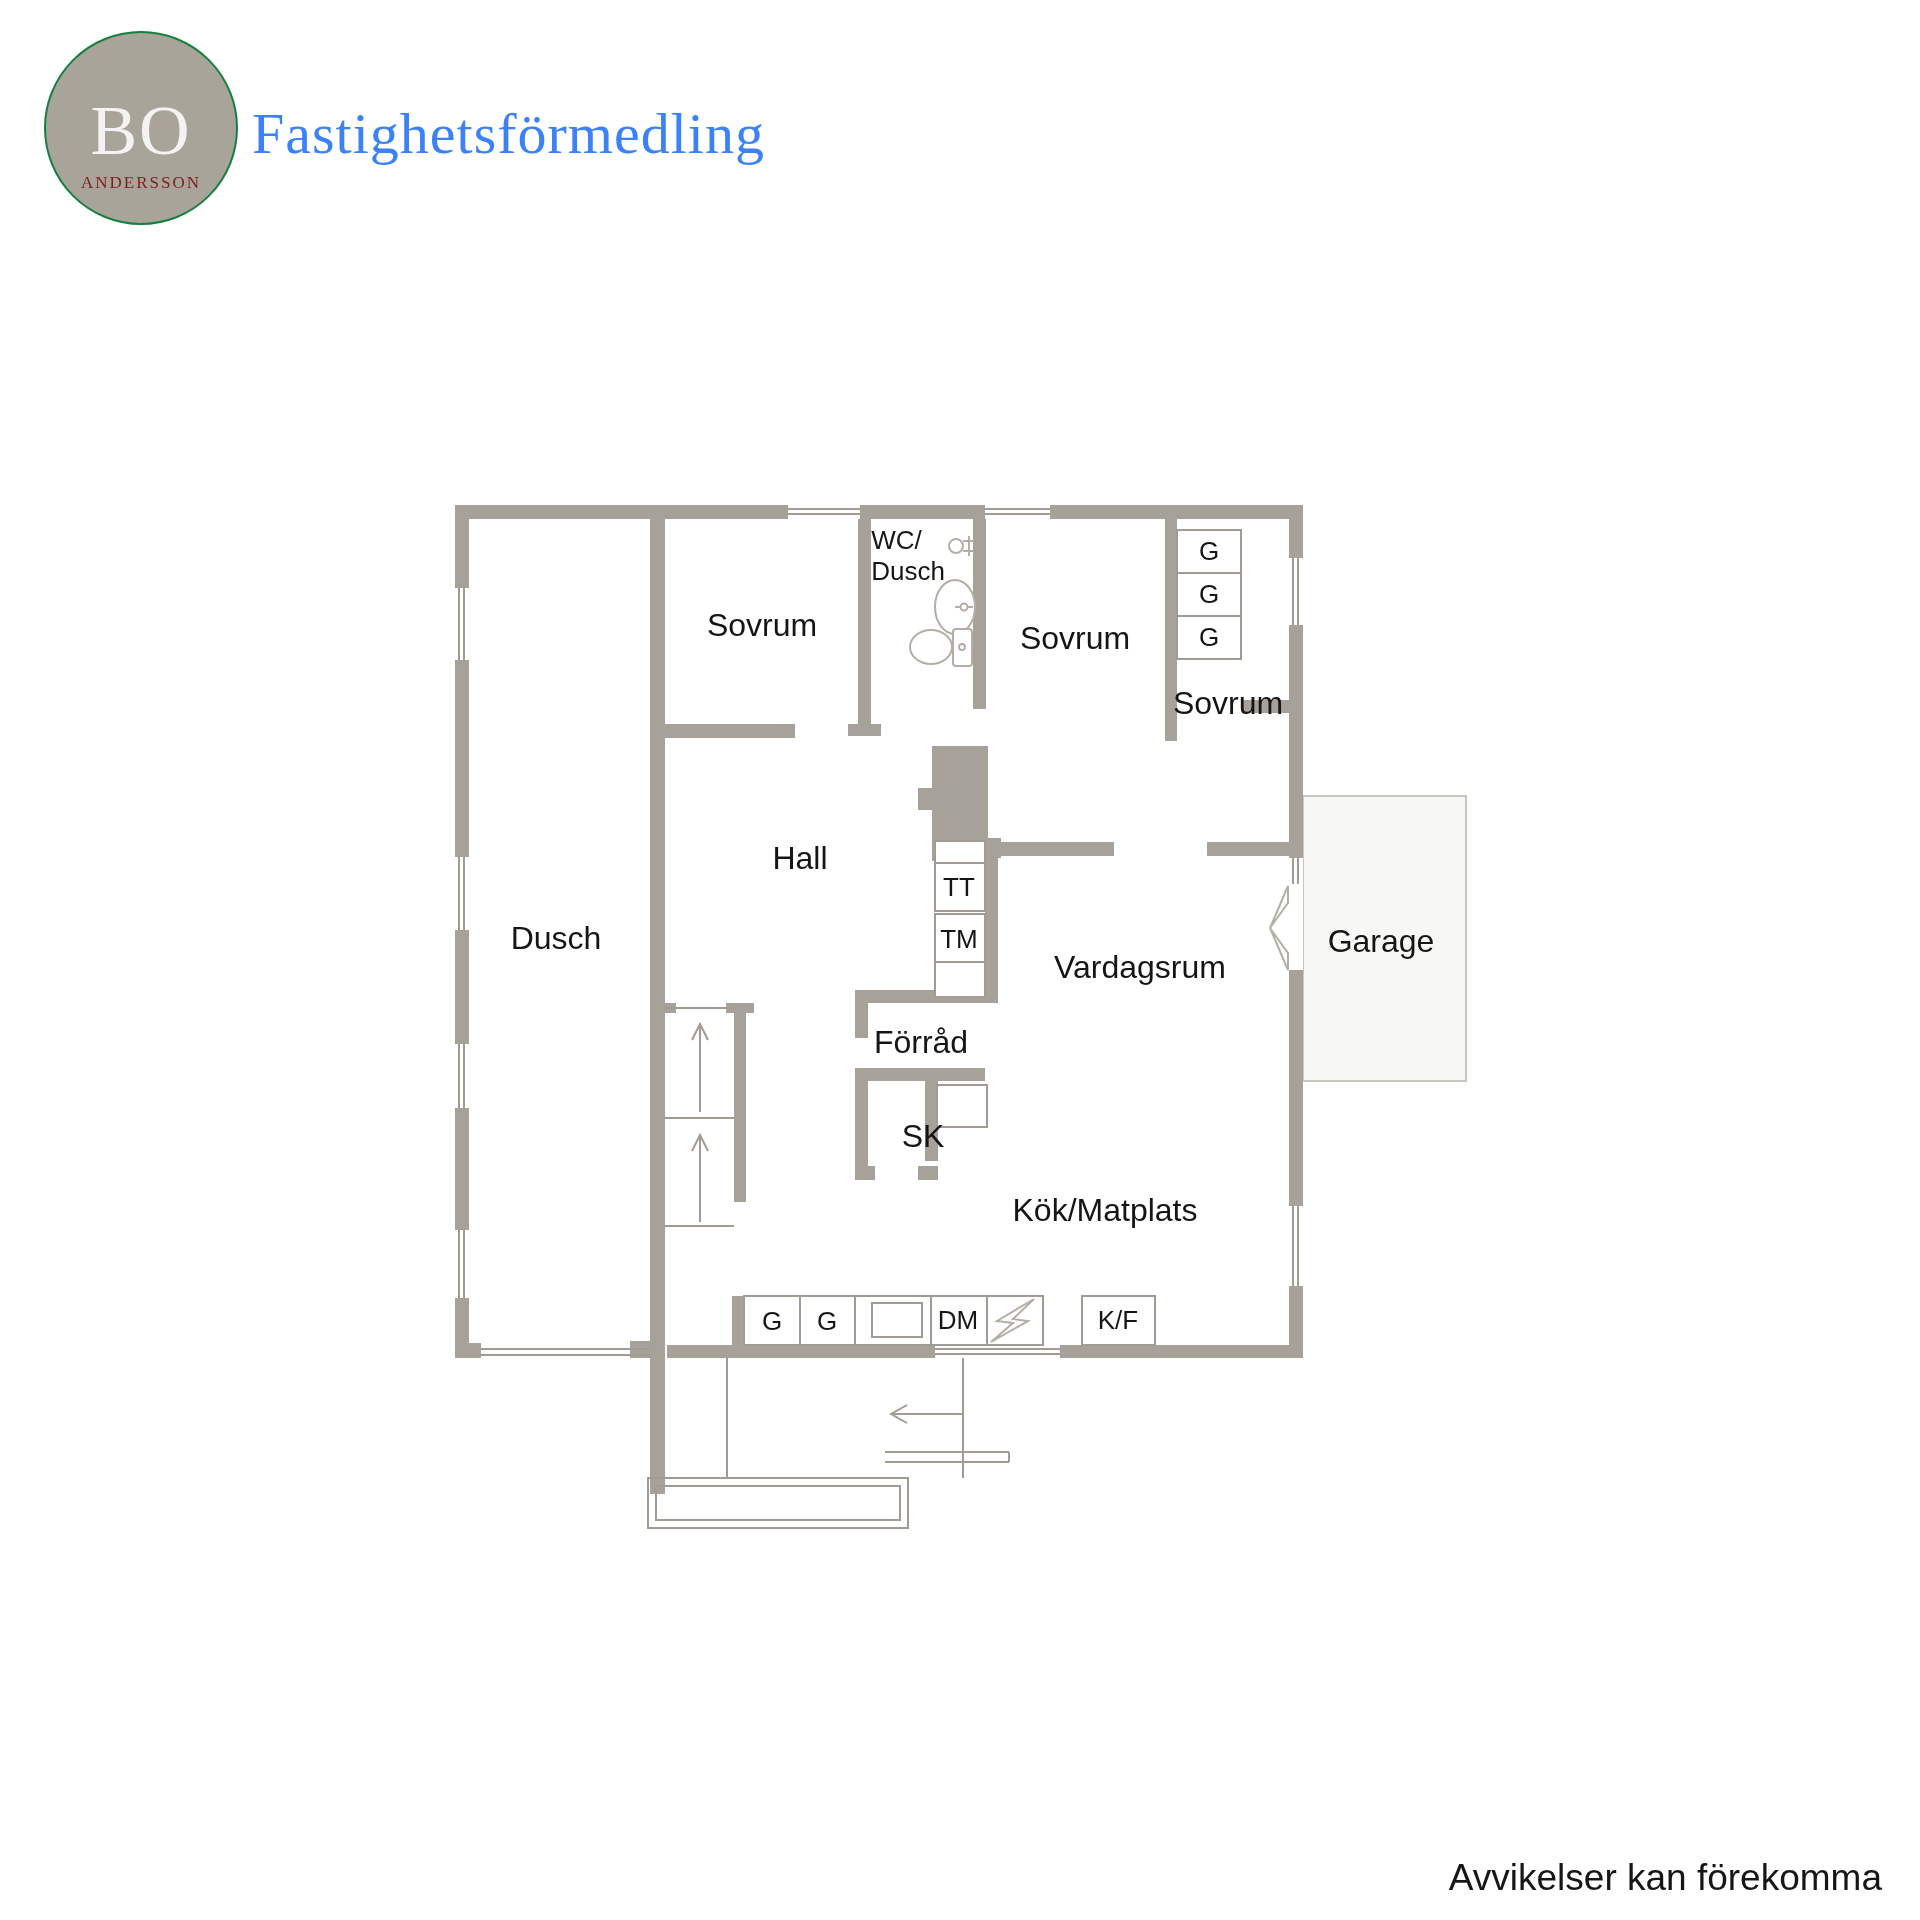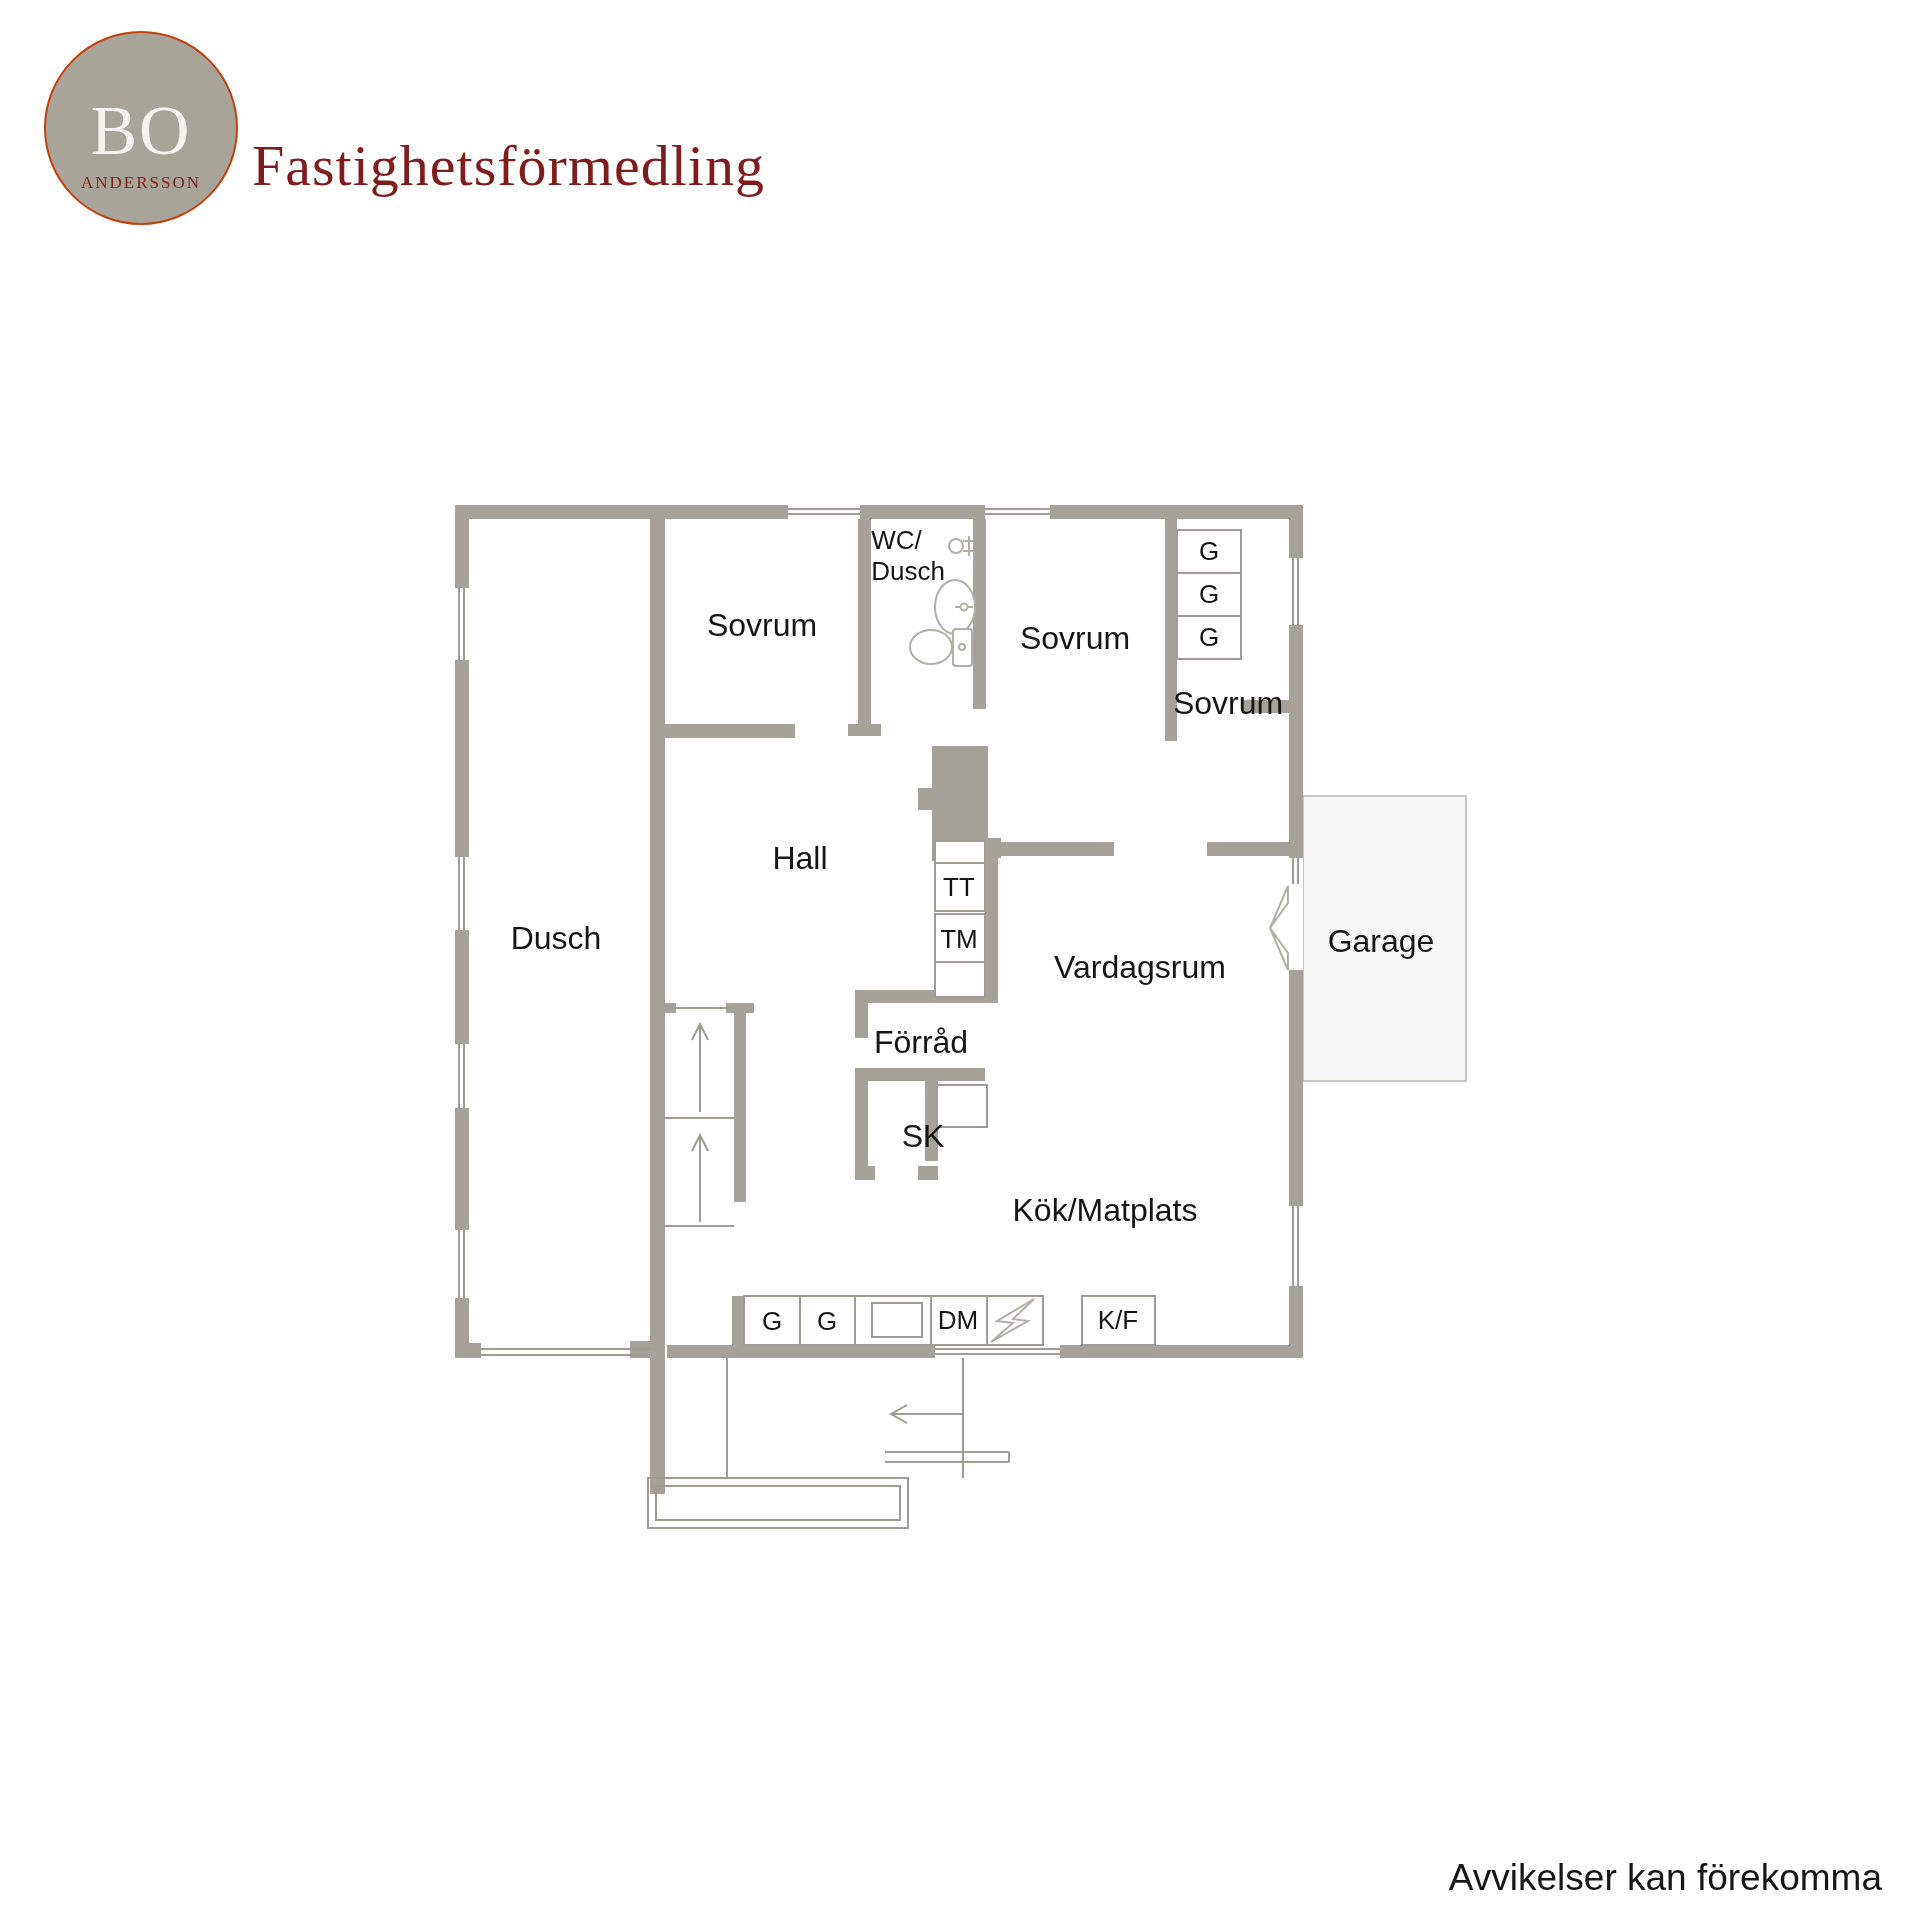--- a/index.html
+++ b/index.html
@@ -1,26 +1,26 @@
 <!DOCTYPE html>
 <html style="--wall: #a6a199; --thin: #a19c93; --fixture: #b3afa6; --panel: #f7f7f6; --text: #111111; --logo_bg: #a9a49a;"><head>
 <meta charset="utf-8">
 <style>
   html,body{margin:0;padding:0;background:#fff;}
   .page{position:relative;width:1920px;height:1920px;background:#fff;overflow:hidden;
         font-family:"Liberation Sans",sans-serif;color:var(--text,#111);}
   
   .logo-circle{position:absolute;left:44px;top:31px;width:194px;height:194px;border-radius:50%;
-        background:var(--logo_bg,#a9a49a);border:2px solid #c2410c;box-sizing:border-box;text-align:center;}
+        background:var(--logo_bg,#a9a49a);border:2px solid #15803d;box-sizing:border-box;text-align:center;}
   .logo-top{position:absolute;left:0;right:0;top:58px;font-family:"Liberation Serif",serif;
         font-size:70px;color:#f4f3f1;letter-spacing:2px;}
   .logo-bottom{position:absolute;left:0;right:0;top:140px;font-family:"Liberation Serif",serif;
         font-size:17px;color:#7f1d1d;letter-spacing:2px;}
   .brand-title{position:absolute;left:252px;top:100px;font-family:"Liberation Serif",serif;
-        font-size:58px;color:#7f1d1d;letter-spacing:1px;margin-top:32px;}
+        font-size:58px;color:#3b82f6;letter-spacing:1px;}
   
   .plan-svg{position:absolute;left:0;top:0;}
   .walls rect{fill:var(--wall,#a6a199);}
   .win rect{fill:#ffffff;}
   .win line{stroke:var(--thin,#a19c93);stroke-width:2;}
   .thin{stroke:var(--thin,#a19c93);stroke-width:2;fill:none;}
   .thinbox{stroke:var(--thin,#a19c93);stroke-width:2;fill:#ffffff;}
   .fixture{stroke:var(--fixture,#b3afa6);stroke-width:2;fill:#ffffff;}
   .arrow{stroke:var(--thin,#a19c93);stroke-width:2;fill:none;}
   .altan-rect{fill:var(--panel,#f7f7f6);stroke:#c9c6bf;stroke-width:2;}

